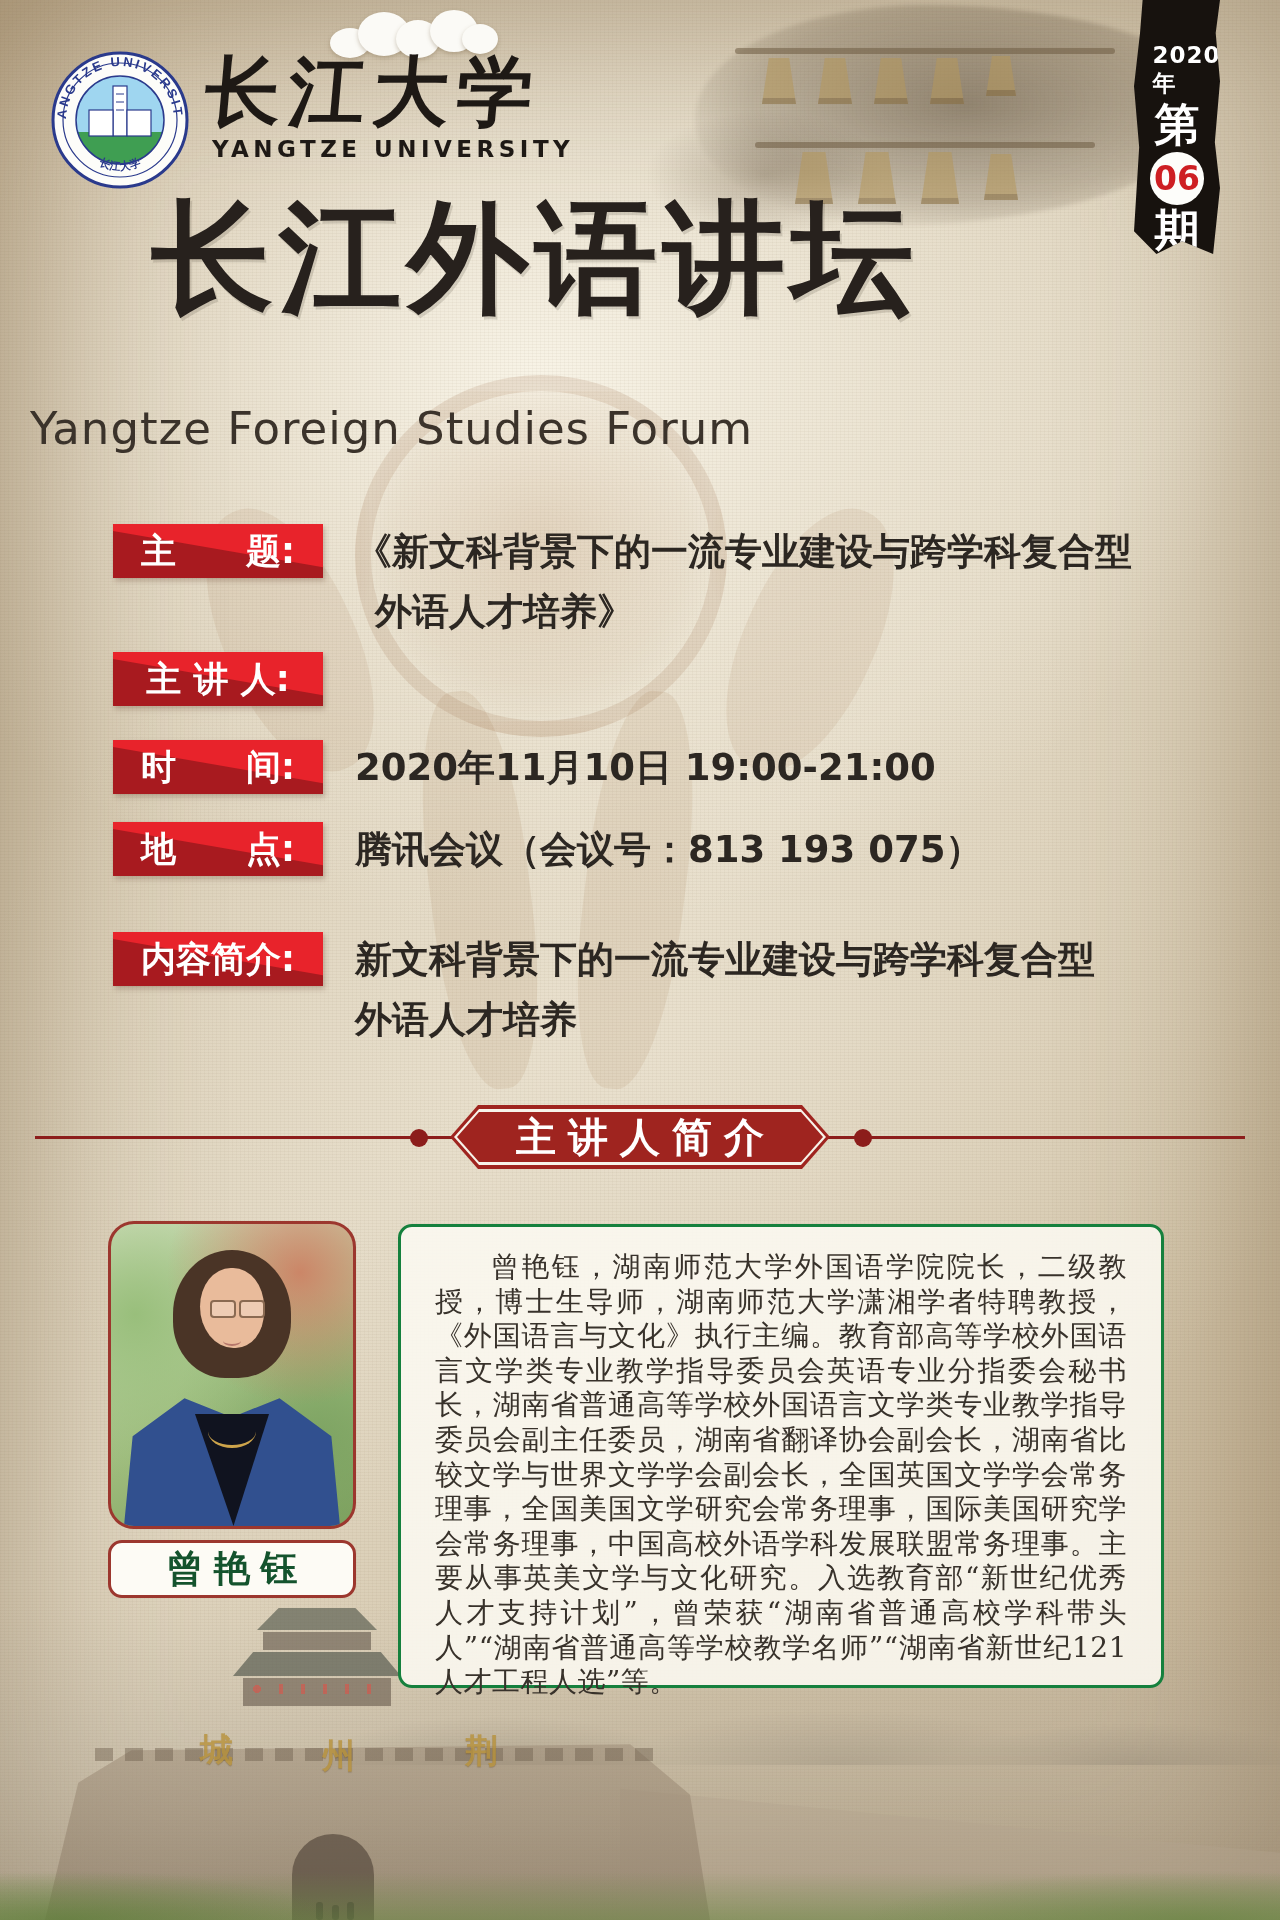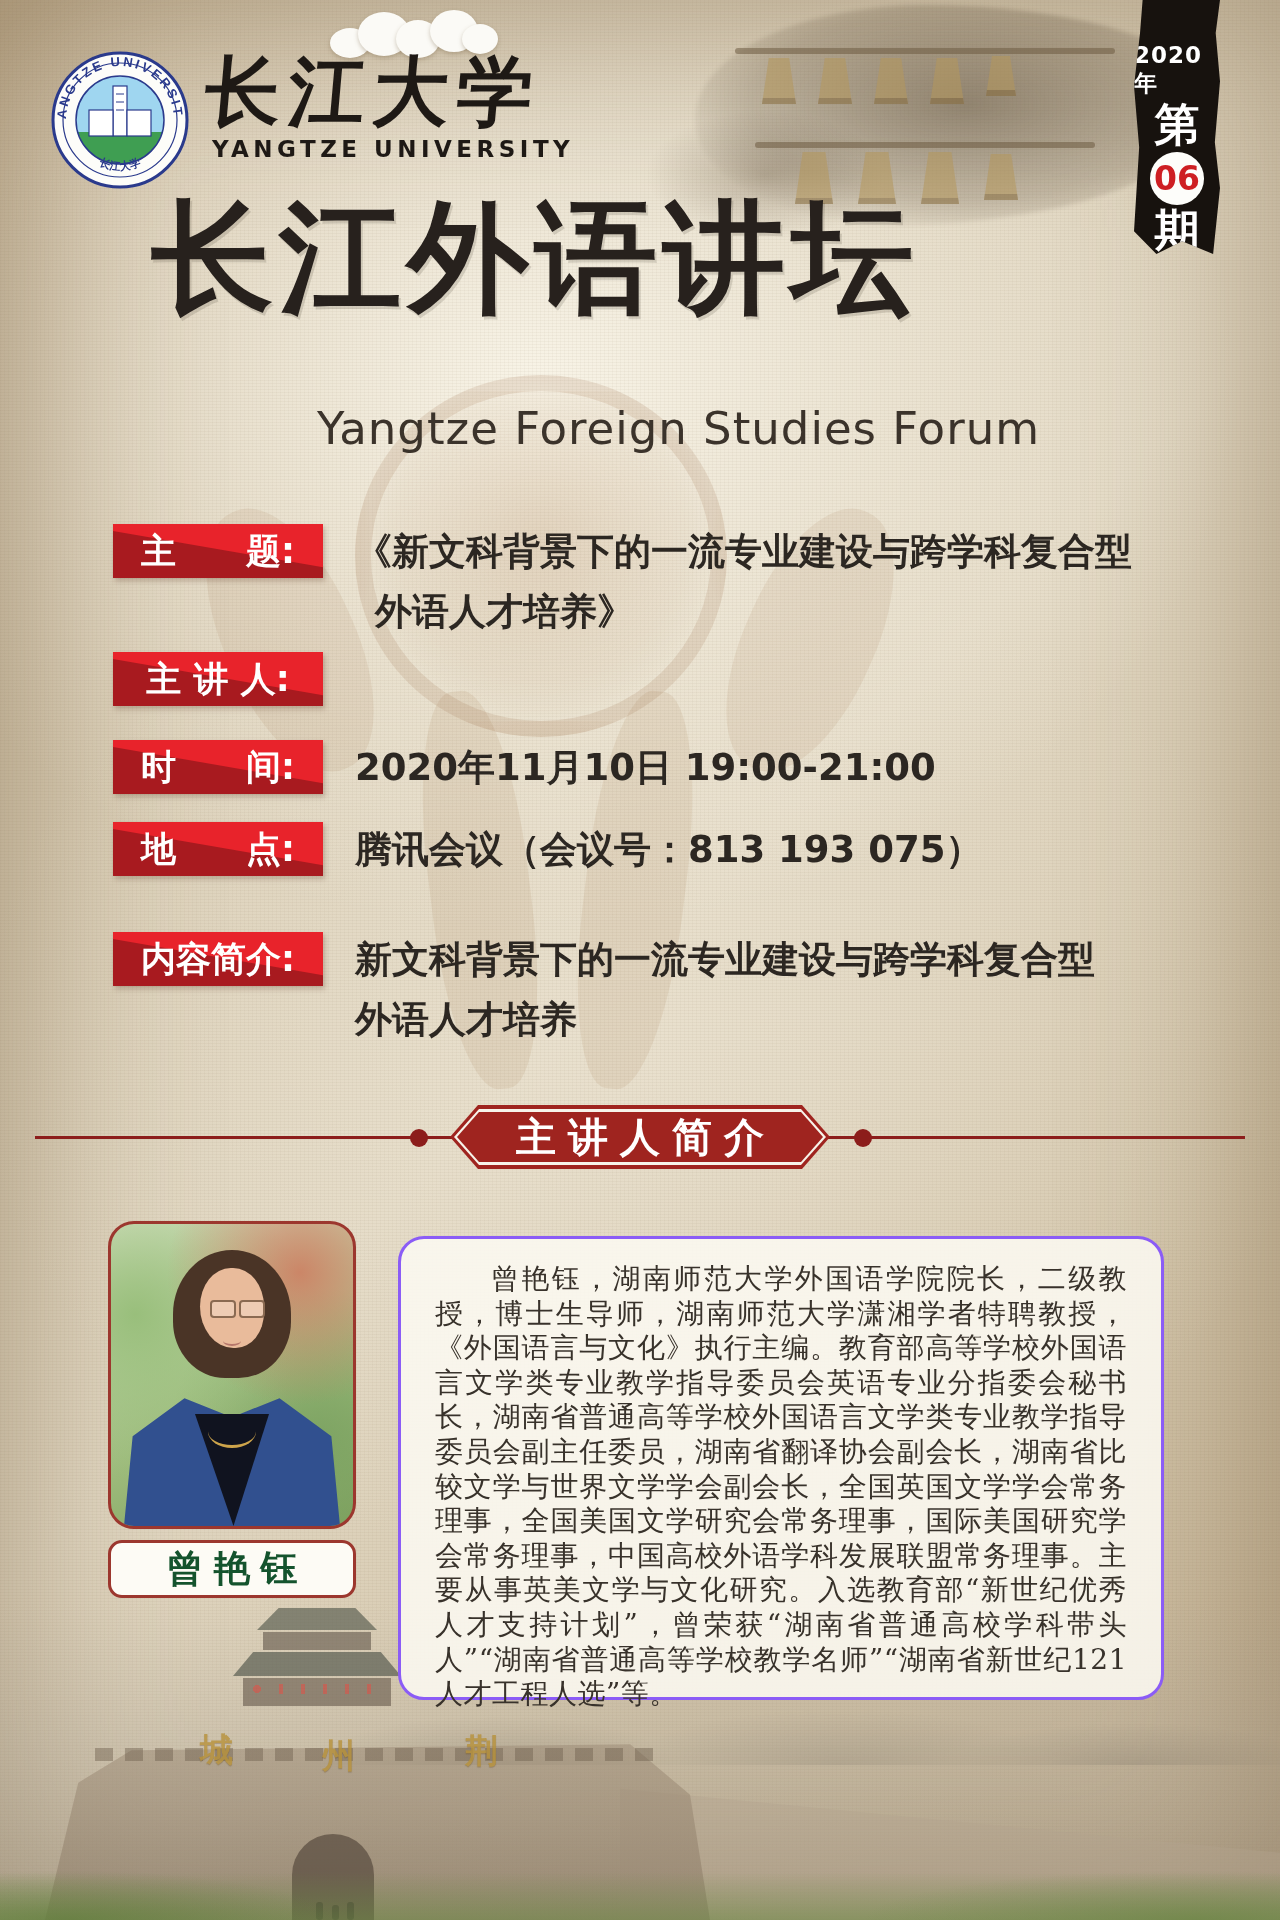--- a/index.html
+++ b/index.html
@@ -45,39 +45,39 @@
 
   
   .cloud{position:absolute;z-index:2;}
   .cloud i{position:absolute;display:block;background:#fbfaf6;border-radius:50%;
     box-shadow:0 2px 4px rgba(120,100,70,.35);}
 
   
   .issue-banner{position:absolute;z-index:3;left:1134px;top:0;width:86px;height:254px;
     background:#17120e;color:#fff;display:flex;flex-direction:column;align-items:center;
     clip-path:polygon(10% 0,100% 0,95% 13%,100% 32%,94% 56%,100% 74%,92% 100%,56% 95%,26% 100%,0 91%,6% 58%,0 34%,7% 13%);}
-  .issue-year{margin-top:42px;font-size:23px;font-weight:bold;letter-spacing:1px;}
+  .issue-year{margin-top:42px;font-size:23px;font-weight:bold;letter-spacing:1px;margin-left:19px;}
   .issue-di{font-size:45px;font-weight:bold;line-height:1.05;margin-top:2px;}
   .issue-circle{margin-top:4px;width:54px;height:54px;border-radius:50%;background:#fdfdfa;
     display:flex;align-items:center;justify-content:center;}
   .issue-num{color:#ce1f23;font-size:33px;font-weight:bold;}
   .issue-qi{font-size:45px;font-weight:bold;line-height:1.05;margin-top:2px;}
 
   
   .logo{position:absolute;z-index:2;left:50px;top:50px;width:140px;height:140px;}
   .brand-cn{position:absolute;z-index:2;left:205px;top:42px;font-size:76px;font-weight:900;
     color:#1e1915;letter-spacing:8px;transform:skewX(-5deg);font-family:"DejaVu Serif",serif;}
   .brand-en{position:absolute;z-index:2;left:212px;top:136px;font-size:23px;font-weight:bold;
     letter-spacing:4.5px;color:#1e1915;}
 
   
   .main-title{position:absolute;z-index:2;left:30px;top:178px;width:1010px;text-align:center;
     font-size:122px;font-weight:900;color:#27211d;letter-spacing:6px;
     font-family:"DejaVu Serif",serif;text-shadow:2px 3px 0 rgba(50,40,30,.15);}
-  .sub-title{position:absolute;z-index:2;left:30px;top:402px;width:1010px;text-align:right;
+  .sub-title{position:absolute;z-index:2;left:30px;top:402px;width:1010px;text-align:left;
     font-size:45px;color:#3b332b;letter-spacing:1px;}
 
   
   .info-row{position:absolute;z-index:2;left:113px;display:flex;align-items:flex-start;}
   .badge{position:relative;width:210px;height:54px;background:#e8232b;flex:none;overflow:hidden;
     box-shadow:2px 3px 5px rgba(80,40,20,.25);}
   .badge::after{content:"";position:absolute;inset:0;background:#a81a1f;
     clip-path:polygon(0 13%,100% 80%,100% 100%,0 100%);}
   .badge span{position:relative;z-index:1;display:block;text-align:center;color:#fff;
     font-weight:bold;font-size:35px;line-height:54px;letter-spacing:0;}
@@ -119,22 +119,22 @@
   .p-neck{position:absolute;left:50%;bottom:78px;transform:translateX(-50%);width:48px;height:30px;
     border-bottom:3px solid #cda44b;border-radius:50%;}
 
   .name-box{position:absolute;z-index:2;left:108px;top:1540px;width:248px;height:58px;
     background:#fdfbf5;border:3px solid #9c372e;border-radius:14px;box-sizing:border-box;
     display:flex;align-items:center;justify-content:center;color:#14532d;font-size:37px;
     font-weight:bold;letter-spacing:10px;padding-left:10px;}
 
   
   .bio-box{position:absolute;z-index:2;left:398px;top:1224px;width:766px;height:464px;
-    border:3px solid #8b5cf6;border-radius:26px;background:rgba(252,249,241,.88);
-    box-sizing:border-box;padding:23px 34px;margin-top:12px;}
+    border:3px solid #15803d;border-radius:14px;background:rgba(252,249,241,.88);
+    box-sizing:border-box;padding:23px 34px;}
   .bio{font-family:"DejaVu Serif",serif;font-size:28px;line-height:34.6px;color:#38322b;
     text-align:justify;text-indent:2em;letter-spacing:.5px;}
 
   
   .scene{position:absolute;z-index:1;left:0;top:1600px;width:1280px;height:320px;}
   .mist{position:absolute;inset:0;background:linear-gradient(180deg, rgba(176,170,158,0) 0%, rgba(164,156,144,.22) 45%, rgba(150,141,128,.34) 100%);}
   .mount{position:absolute;left:300px;top:45px;right:0;height:120px;opacity:.28;
     background:
       radial-gradient(ellipse 260px 70px at 20% 100%, #7e7668, transparent 70%),
       radial-gradient(ellipse 300px 80px at 55% 100%, #8a8172, transparent 70%),

